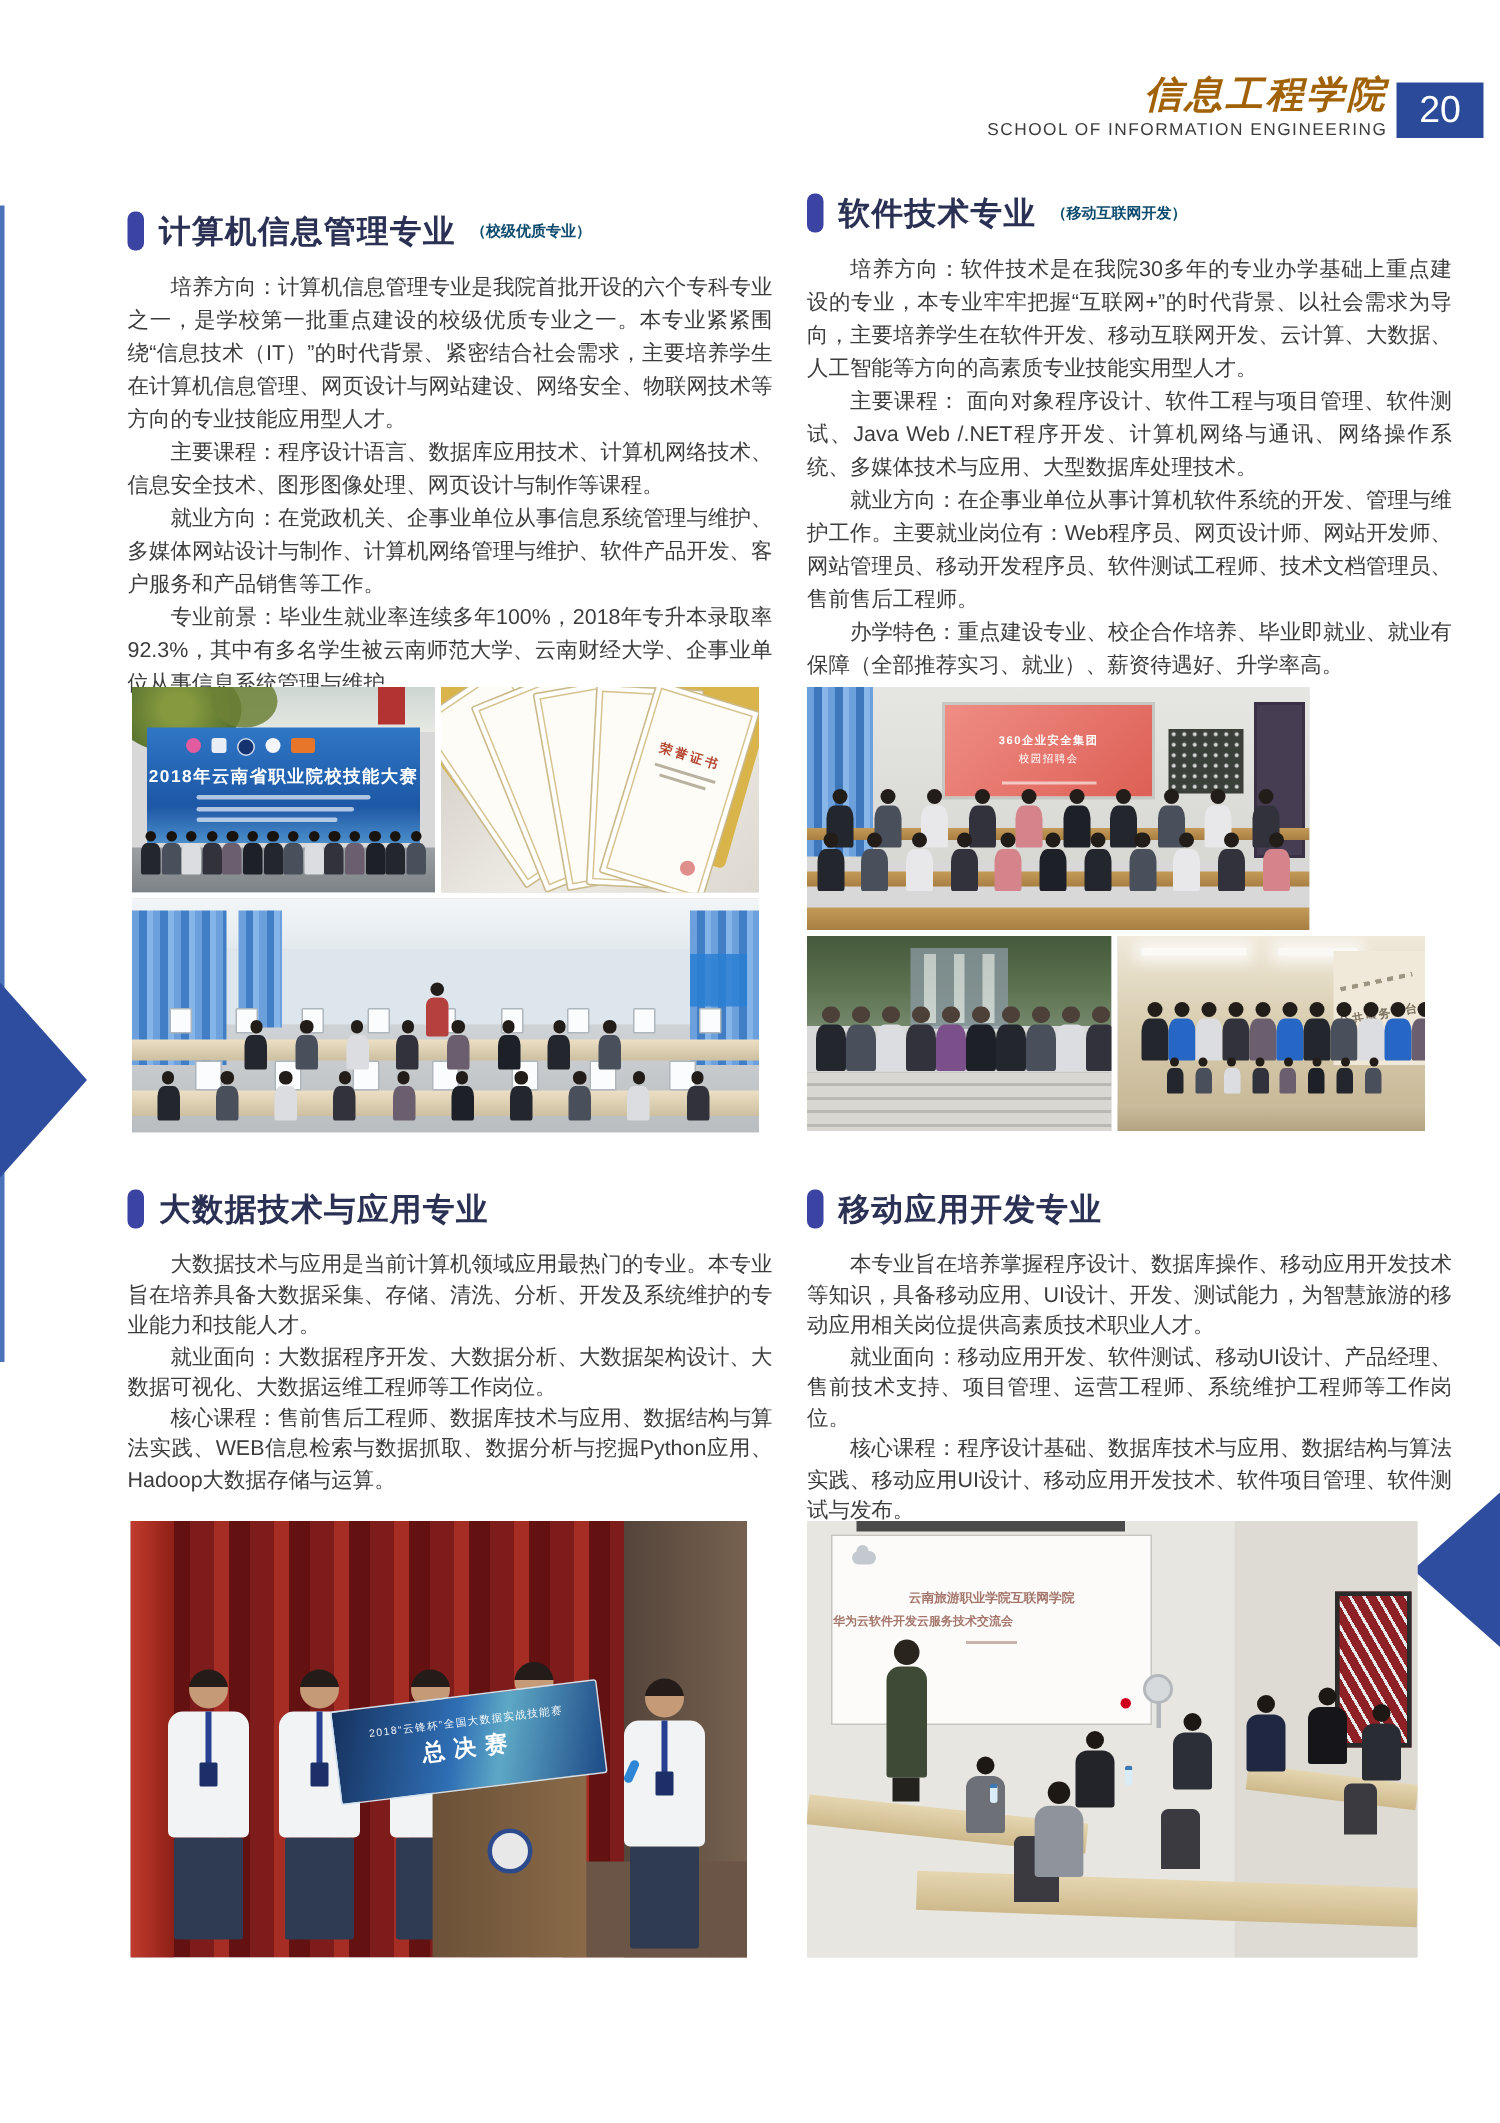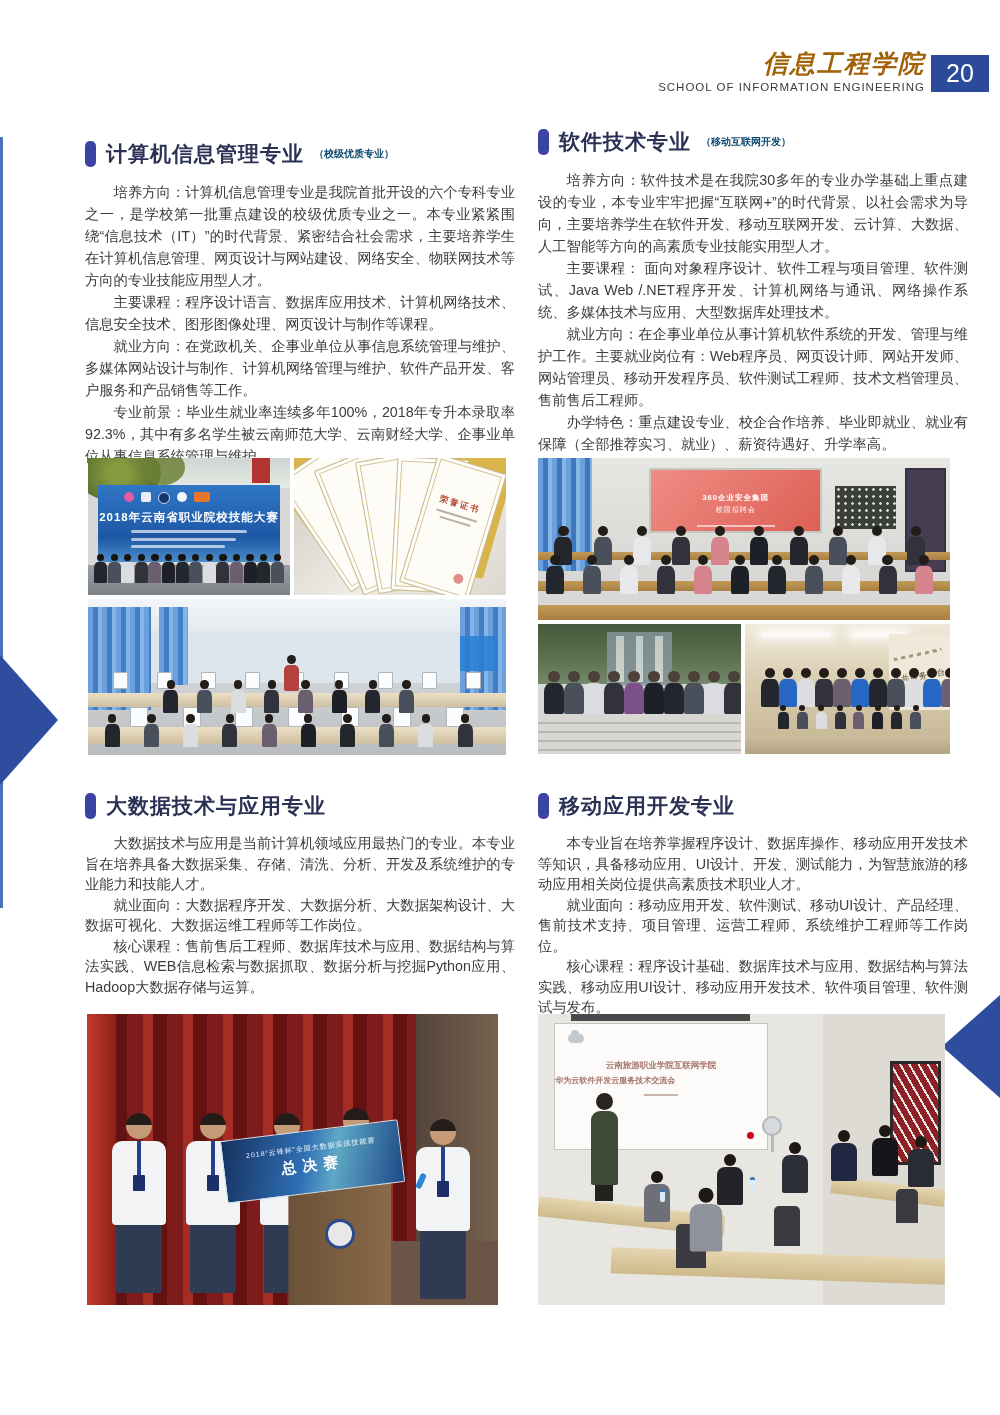--- a/index.html
+++ b/index.html
@@ -329,21 +329,21 @@
       <span class="fig"></span>
         <span class="fig"></span>
         <span class="fig"></span>
         <span class="fig"></span>
       <span class="fig"></span>
         <span class="fig"></span>
     </div>
     <div class="abs pc-teacher"></div>
   </div>
 
-  <div class="photo" style="left:538px;top:458px;width:412px;height:162px;">
+  <div class="photo" style="left:538px;top:458px;width:335px;height:162px;">
     <div class="abs pd-wall"></div>
     <div class="abs pd-cur"></div>
     <div class="abs pd-screen">
       <div class="s1">360企业安全集团</div>
       <div class="s2">校园招聘会</div>
       <div class="s3"></div>
     </div>
     <div class="abs pd-board"></div>
     <div class="abs pd-door"></div>
     <div class="abs pd-desk" style="top:58%;height:5%;"></div>

